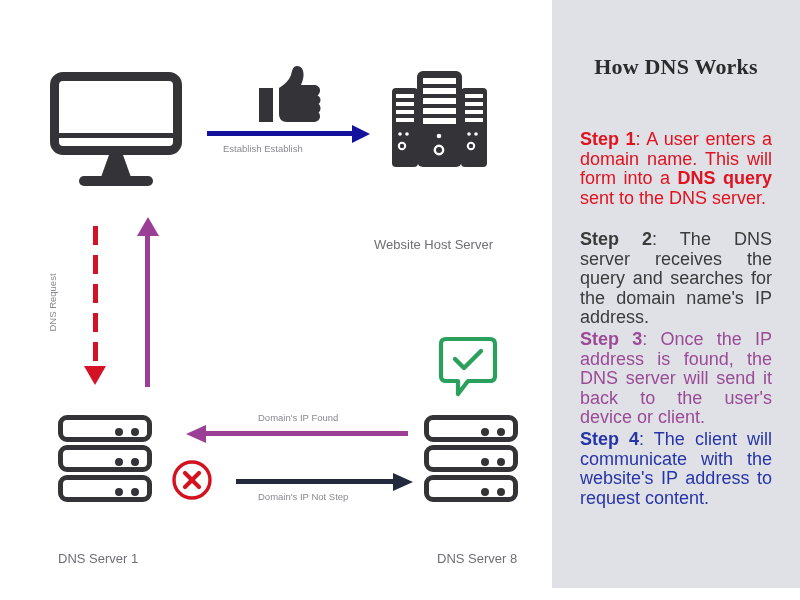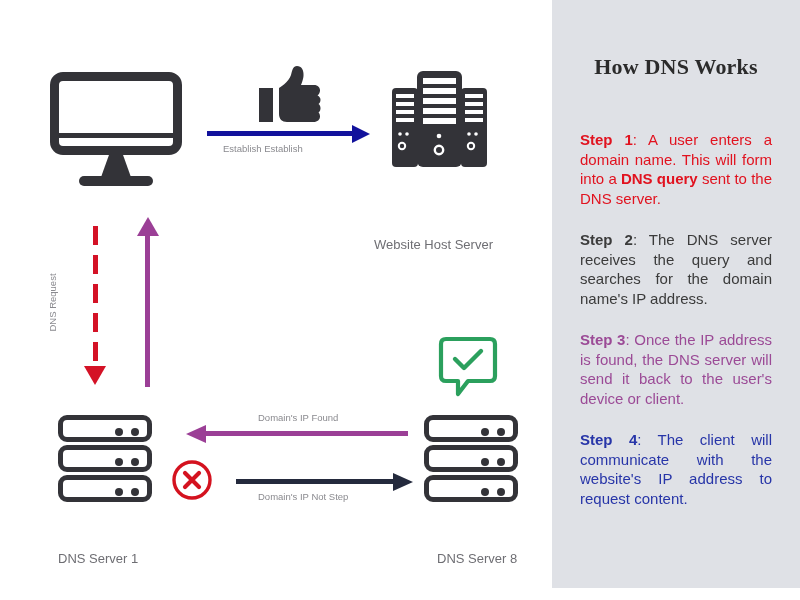--- a/index.html
+++ b/index.html
@@ -38,21 +38,21 @@
     font-family: "Liberation Serif", serif;
     font-weight: bold;
     font-size: 22px;
     color: #2b2b2b;
     letter-spacing: 0.2px;
   }
   .step {
     position: absolute;
     left: 28px;
     width: 192px;
-    font-size: 15px;
+    font-size: 18px;
     line-height: 19.5px;
     text-align: justify;
     text-justify: inter-word;
   }
   .step b { font-weight: bold; }
   #step1 { top: 130px; color: #e1121f; }
   #step2 { top: 230px; color: #3b3b3b; }
   #step3 { top: 330px; color: #9b4a96; }
   #step4 { top: 430px; color: #2735a8; }
 

